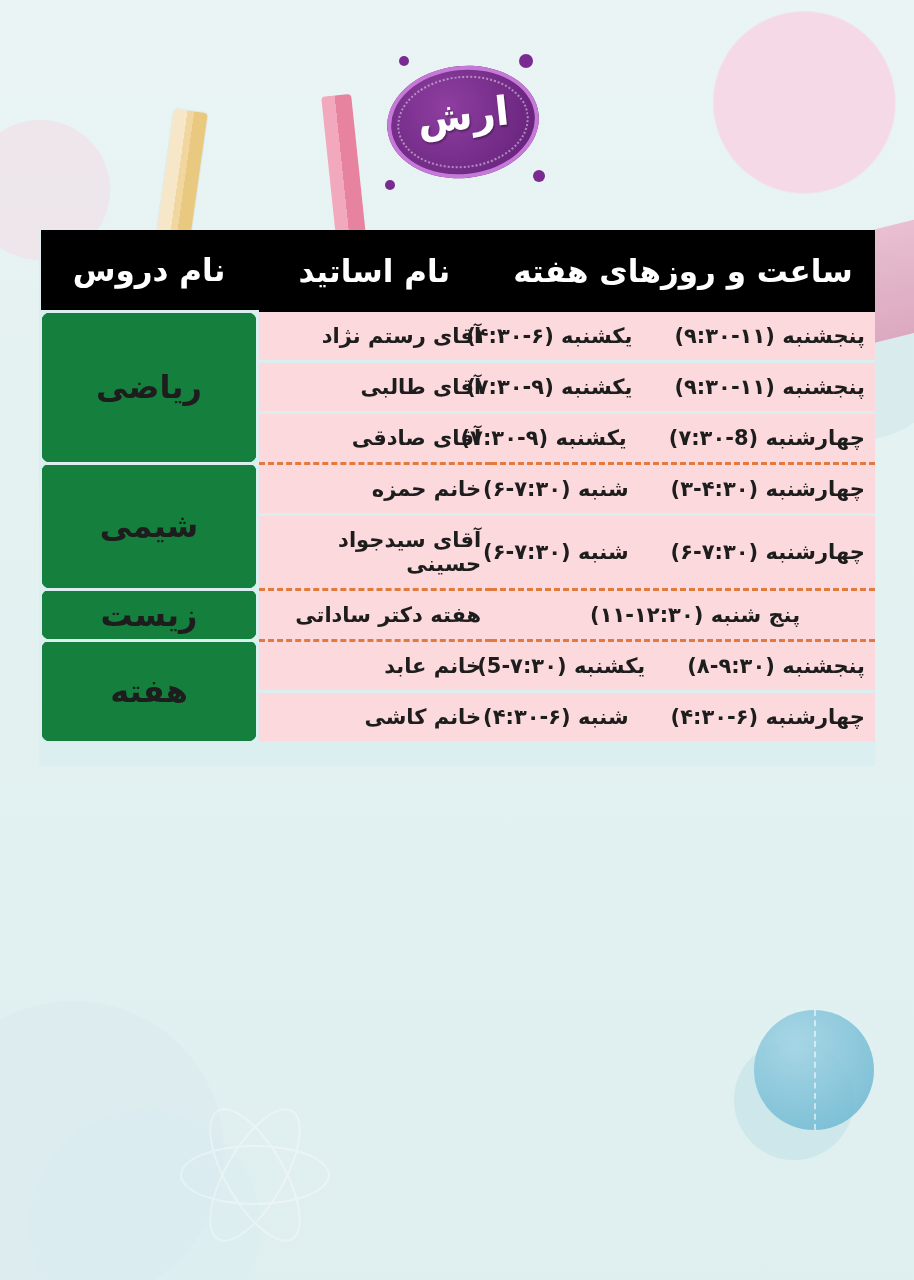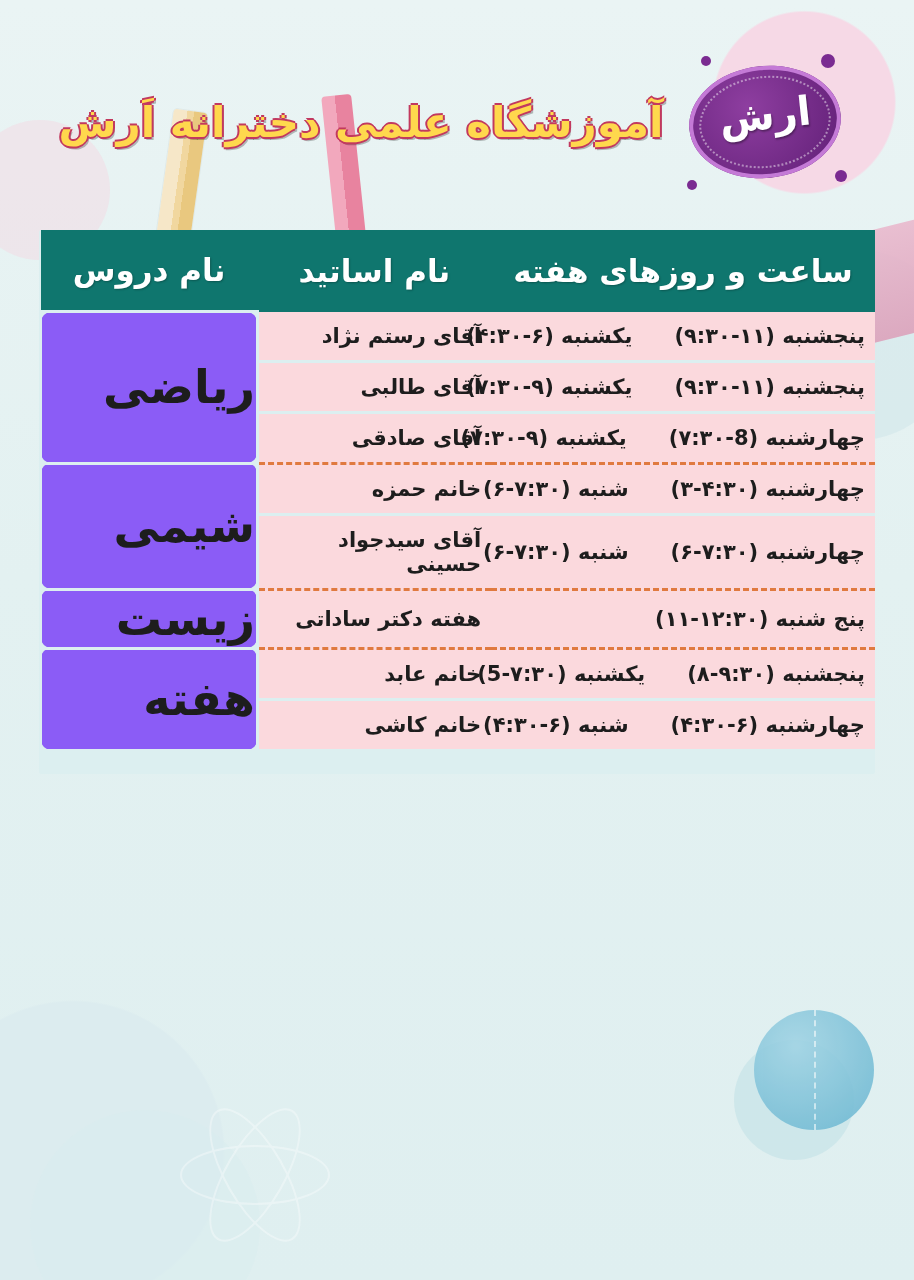--- a/index.html
+++ b/index.html
@@ -177,21 +177,21 @@
     background: #dceff0;
     padding: 0 0 22px 0;
     border-radius: 2px;
   }
   table.schedule {
     border-collapse: collapse;
     width: 100%;
     table-layout: fixed;
   }
   table.schedule th {
-    background: #0f766e;
+    background: #000000;
     color: #ffffff;
     font-size: 31px;
     font-weight: bold;
     padding: 22px 6px;
     text-shadow: 1px 1px 2px rgba(0,0,0,.25);
     border: none;
   }
   th.th-days { width: 46%; }
   th.th-teachers { width: 28%; }
   th.th-subject { width: 26%; background: #c995ae; }
@@ -205,28 +205,28 @@
     border-bottom: 3px solid #dceff0;
   }
   td.day-cell { text-align: center; }
   .day-cell .slots {
     display: flex;
     justify-content: space-around;
     align-items: center;
     gap: 18px;
   }
   .day-cell .slot { white-space: nowrap; margin-left: 24px; }
-  .day-cell.single .slots { justify-content: flex-start; }
+  .day-cell.single .slots { justify-content: center; }
 
   td.subject-cell {
-    background: #8b5cf6;
+    background: #15803d;
     color: #1d1d1d;
-    font-size: 46px;
-    font-weight: bold;
-    text-align: right;
+    font-size: 32px;
+    font-weight: bold;
+    text-align: center;
     border: 3px solid #dceff0;
     border-radius: 10px;
     vertical-align: middle;
   }
   tr.group-sep td.day-cell,
   tr.group-sep td.teacher-cell {
     border-bottom: 3px dashed #e07a3f;
   }
 
   
@@ -284,21 +284,20 @@
   <div class="title-block">
     <div class="logo">
       <div class="flow f1"></div>
       <div class="flow f2"></div>
       <div class="flow f3"></div>
       <div class="flow f4"></div>
       <div class="ellipse"></div>
       <div class="word">ارش</div>
     </div>
     <div class="titles">
-      <div class="title-line2">آموزشگاه علمی دخترانه اَرش</div>
     </div>
   </div>
 </div>
 
 <div class="table-wrap">
   <table class="schedule">
     <thead>
       <tr>
         <th class="th-days">ساعت و روزهای هفته</th>
         <th class="th-teachers">نام اساتید</th>

